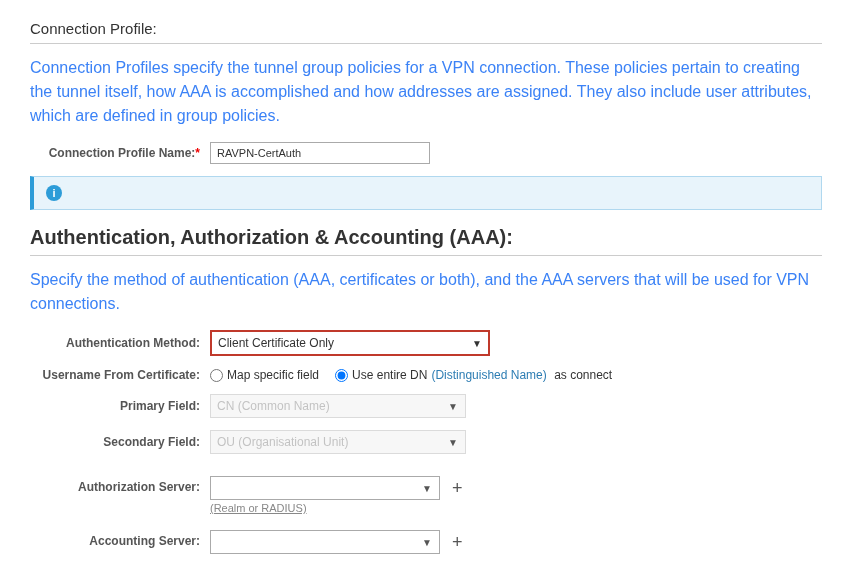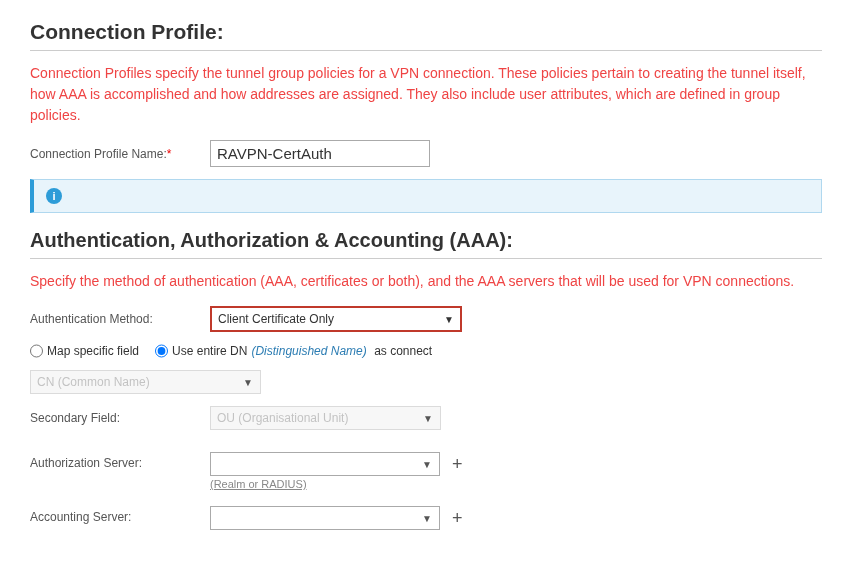--- a/index.html
+++ b/index.html
@@ -7,61 +7,62 @@
       font-family: Arial, sans-serif;
       font-size: 13px;
       color: #333;
       background: #fff;
       padding: 20px 30px;
       width: 852px;
       min-height: 586px;
     }
 
     .section-title {
-      font-size: 21px;
-      font-weight: bold;
+      font-size: 15px;
+      font-weight: normal;
       color: #333;
       margin-bottom: 6px;
     }
 
     .section-divider {
       border: none;
       border-top: 1px solid #ccc;
       margin-bottom: 12px;
     }
 
     .description-text {
-      font-size: 14px;
-      color: #ef4444;
+      font-size: 16px;
+      color: #3b82f6;
       margin-bottom: 14px;
       line-height: 1.5;
     }
 
     .form-row {
       display: flex;
       align-items: center;
       margin-bottom: 12px;
     }
 
     .form-label {
-      text-align: left;
+      text-align: right;
       min-width: 180px;
       padding-right: 10px;
       font-size: 12px;
       color: #555;
+      font-weight: bold;
     }
 
     .form-label .required {
       color: #e00;
     }
 
     .text-input {
       border: 1px solid #aaa;
       padding: 4px 6px;
-      font-size: 15px;
+      font-size: 11px;
       width: 220px;
       outline: none;
       color: #333;
     }
 
     .info-box {
       background: #e8f4fb;
       border: 1px solid #b0d8ef;
       border-left: 4px solid #2d9cd8;
       padding: 8px 12px;
@@ -91,21 +92,21 @@
       font-size: 20px;
       font-weight: bold;
       color: #333;
       margin-bottom: 6px;
     }
 
     .select-dropdown {
       border: 2px solid #c0392b;
       padding: 4px 6px;
       font-size: 12px;
-      width: 252px;
+      width: 280px;
       background: #fff;
       color: #333;
       outline: none;
       appearance: none;
       -webkit-appearance: none;
       cursor: pointer;
       position: relative;
     }
 
     .select-wrapper {
@@ -134,40 +135,40 @@
     .radio-group {
       display: flex;
       align-items: center;
       gap: 16px;
       font-size: 12px;
       color: #333;
     }
 
     .radio-option {
       display: flex;
+      align-items: center;
       gap: 4px;
     }
 
     .radio-option input[type="radio"] {
       cursor: pointer;
     }
 
     .dn-link {
       color: #2d7db3;
       text-decoration: none;
-      font-style: italic;
     }
 
     .select-disabled {
       background: #f5f5f5;
       color: #aaa;
       border: 1px solid #ccc;
       padding: 4px 6px;
       font-size: 12px;
-      width: 231px;
+      width: 256px;
       appearance: none;
       -webkit-appearance: none;
     }
 
     .plus-button {
       background: #fff;
       border: none;
       font-size: 18px;
       color: #555;
       cursor: pointer;
@@ -241,35 +242,37 @@
       <select class="select-dropdown select-dropdown-red">
         <option>AAA</option>
         <option selected="">Client Certificate Only</option>
         <option>AAA + Client Certificate</option>
       </select>
       <span class="dropdown-arrow">▼</span>
     </div>
   </div>
 
   <div class="form-row">
+    <div class="form-label">Username From Certificate:</div>
     <div class="radio-group">
       <label class="radio-option">
         <input type="radio" name="username_source" style="">
         <span>Map specific field</span>
       </label>
       <label class="radio-option">
         <input type="radio" name="username_source" checked="" style="">
         <span>Use entire DN</span>
         <a href="#" class="dn-link">(Distinguished Name)</a>
         <span>&nbsp;<span>as connect</span></span>
       </label>
     </div>
   </div>
 
   <div class="form-row">
+    <div class="form-label">Primary Field:</div>
     <div class="select-normal-wrapper">
       <select class="select-disabled" disabled="">
         <option>CN (Common Name)</option>
       </select>
       <span class="dropdown-arrow">▼</span>
     </div>
   </div>
 
   <div class="form-row">
     <div class="form-label">Secondary Field:</div>

